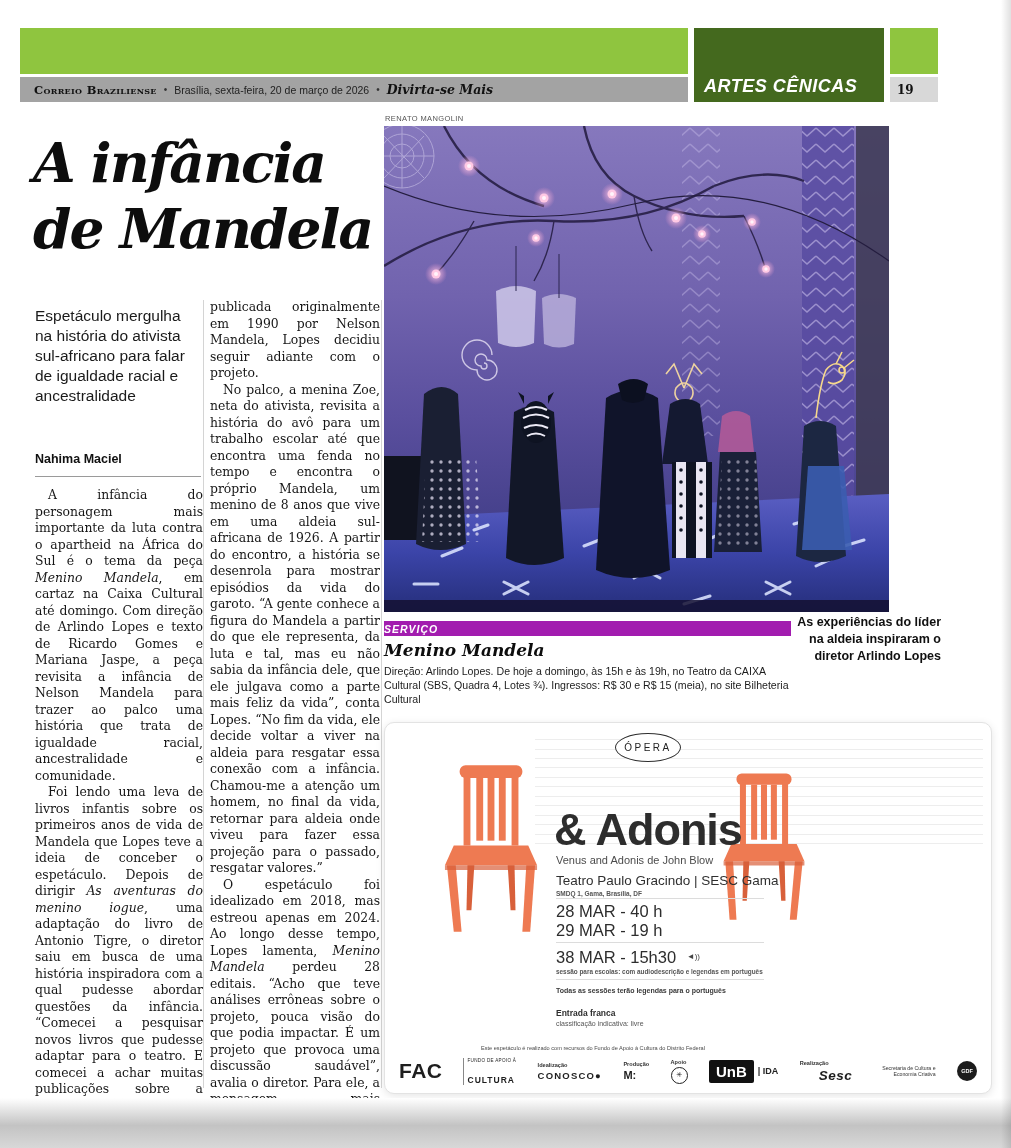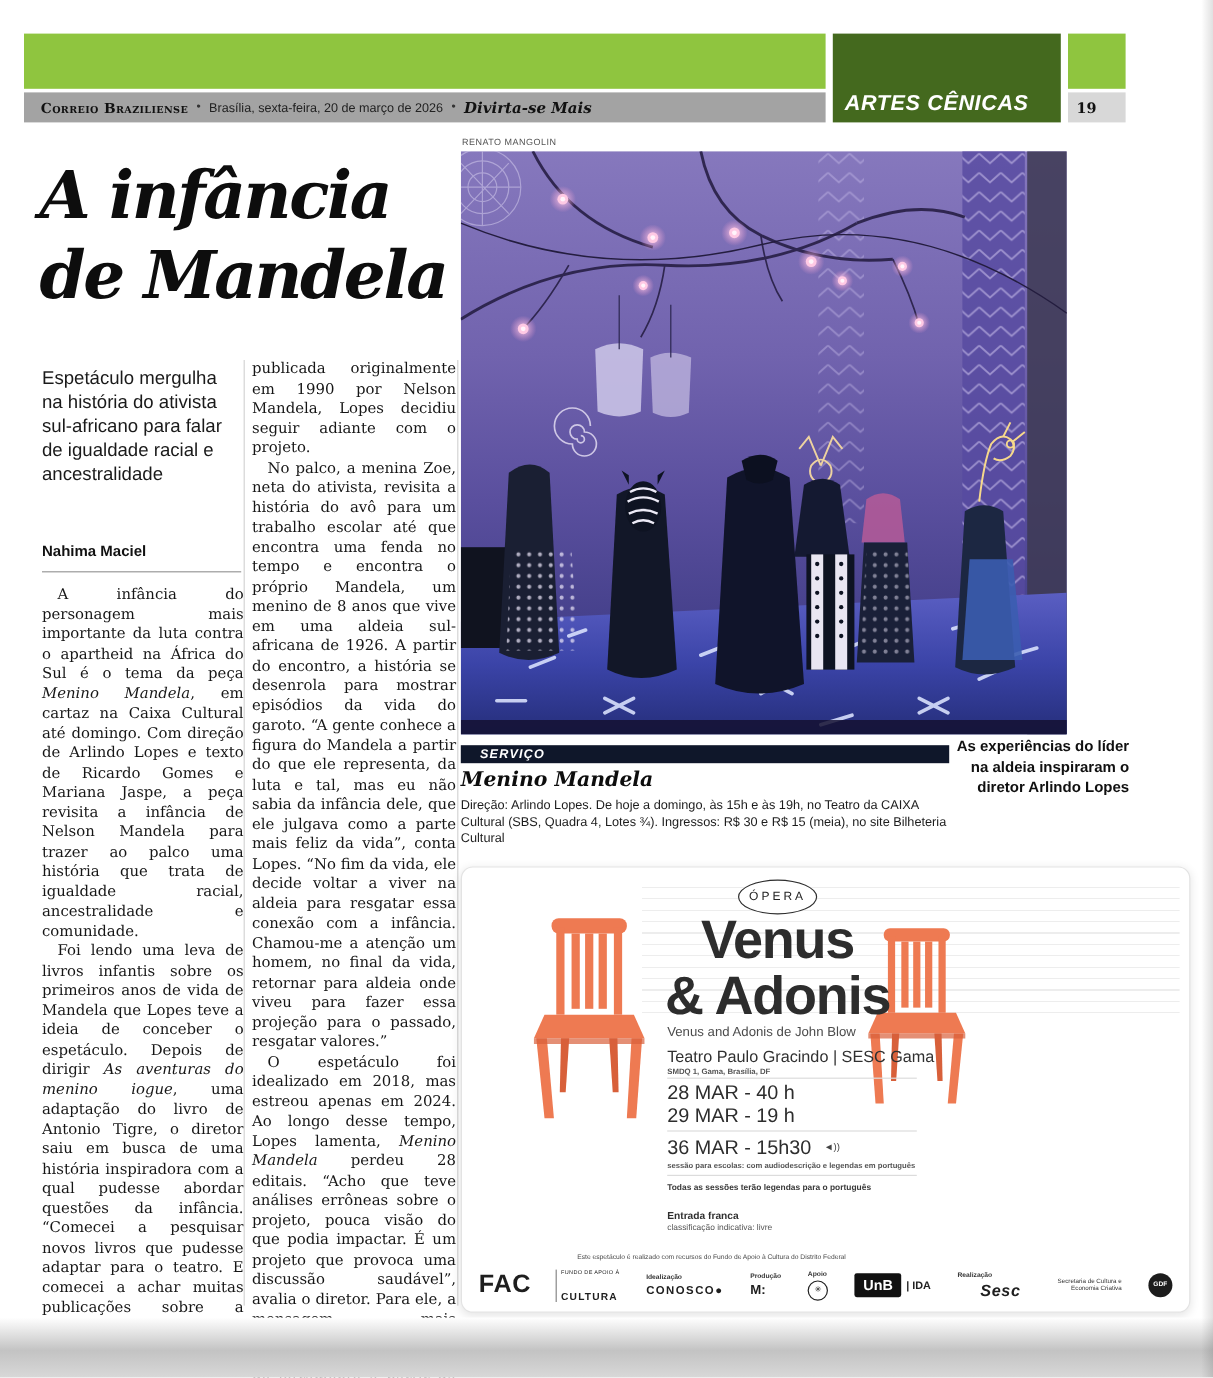--- a/index.html
+++ b/index.html
@@ -36,22 +36,22 @@
   .colrule{position:absolute;width:1px;background:#d4d4d4;}
   .rule1{left:203px;top:300px;height:788px;}
   .rule2{left:381px;top:300px;height:788px;}
   
   .photo-credit{position:absolute;left:385px;top:114px;font-size:7.5px;letter-spacing:.4px;color:#555;}
   .photo{position:absolute;left:384px;top:126px;width:505px;height:486px;}
   .photo svg{display:block;width:100%;height:100%;}
   .caption{position:absolute;left:793px;top:614px;width:148px;text-align:right;
         font-weight:bold;font-size:12.5px;line-height:17px;color:#101010;}
   
-  .service-bar{position:absolute;left:384px;top:621px;width:407px;height:15px;background:#0f172a;
-        display:flex;align-items:center;padding-left:16px;box-sizing:border-box;}
+  .service-bar{position:absolute;left:384px;top:621px;width:407px;height:15px;background:#a21caf;
+        display:flex;align-items:center;padding-left:0;box-sizing:border-box;}
   .service-bar span{color:#fff;font-weight:bold;font-style:italic;font-size:10.5px;letter-spacing:1px;}
   .service-title{position:absolute;left:384px;top:640px;font-family:"DejaVu Serif",serif;
         font-weight:bold;font-style:italic;font-size:17px;color:#0d0d0d;}
   .service-text{position:absolute;left:384px;top:664px;width:407px;font-size:10.6px;line-height:14px;color:#1c1c1c;}
   
   .ad{position:absolute;left:384px;top:722px;width:606px;height:370px;background:#fff;
         border:1px solid #e3e3e3;border-radius:10px;box-shadow:0 2px 8px rgba(0,0,0,.10);overflow:hidden;}
   .ad .ruled{position:absolute;left:150px;top:16px;width:448px;height:114px;
         background:repeating-linear-gradient(#ededed 0 1px,transparent 1px 9.5px);}
   .ad .badge{position:absolute;left:230px;top:10px;width:64px;height:27px;border:1.6px solid #2e2e2e;
@@ -82,21 +82,21 @@
   .fac-wrap{display:flex;align-items:center;gap:20px;}
   .fac-main{font-size:21px;font-weight:bold;letter-spacing:.5px;}
   .fac-sub{display:flex;flex-direction:column;border-left:1px solid #888;padding-left:4px;}
   .fac-sub1{font-size:4.6px;letter-spacing:.3px;}
   .fac-sub2{font-size:8.5px;font-weight:bold;letter-spacing:1px;margin-top:12px;}
   .conosco{font-size:9.5px;font-weight:bold;letter-spacing:1.2px;}
   .mlogo{font-size:11px;font-weight:bold;}
   .apoio-circ{width:15px;height:15px;border:1.6px solid #222;border-radius:50%;
         display:flex;align-items:center;justify-content:center;font-size:7px;}
   .unb-wrap{display:flex;align-items:center;gap:4px;}
-  .unb-box{background:#111;color:#fff;font-size:12px;font-weight:bold;padding:3px 7px;border-radius:2px;}
+  .unb-box{background:#111;color:#fff;font-size:15px;font-weight:bold;padding:3px 7px;border-radius:2px;}
   .ida{font-size:9px;font-weight:bold;color:#222;}
   .sesc{font-size:13.5px;font-weight:bold;font-style:italic;letter-spacing:.5px;margin-left:19px;}
   .secretaria{width:62px;font-size:5.2px;text-align:right;line-height:6.5px;color:#333;}
   .gdf{width:20px;height:20px;background:#1c1c1c;border-radius:50%;color:#fff;
         display:flex;align-items:center;justify-content:center;font-size:5.5px;font-weight:bold;}
   
   .bottom-band{position:absolute;left:0;top:1098px;width:1011px;height:50px;
         background:linear-gradient(#ffffff 0,#c3c3c3 55%,#d8d8d8 100%);}
   .right-edge{position:absolute;left:1001px;top:0;width:10px;height:1148px;
         background:linear-gradient(90deg,rgba(0,0,0,0) 0,rgba(0,0,0,.12) 100%);}
@@ -338,34 +338,34 @@
         <path d="M12 84 H88 L97 104 H3 Z"></path>
         <path d="M5 104 L14 104 L20 172 L12 172 Z"></path>
           <path d="M86 104 L95 104 L90 172 L82 172 Z"></path>
       </g>
       <path d="M26 104 L33 104 L30 150 L25 150 Z" fill="#d8603a"></path>
       <path d="M67 104 L74 104 L75 150 L70 150 Z" fill="#d8603a"></path>
       <path d="M3 104 H97 L97 109 H3 Z" fill="#d8603a" opacity="0.7"></path>
     </svg>
 
     <div class="title">
-      <span>Venus</span><br>
+      <br>
       <span>&amp; Adonis</span>
     </div>
     <div class="subtitle">Venus and Adonis de John Blow</div>
     <div class="venue">Teatro Paulo Gracindo | SESC Gama</div>
     <div class="address">SMDQ 1, Gama, Brasília, DF</div>
     <div class="div d-a"></div>
     <div class="dates">
       <span>28 MAR - 40 h</span><br>
       <span>29 MAR - 19 h</span>
     </div>
     <div class="div d-b"></div>
     <div class="date3">
-      <span>36 MAR - 15h30</span>
+      <span>38 MAR - 15h30</span>
       <span class="acc">◄))</span>
     </div>
     <div class="date3-note">sessão para escolas: com audiodescrição e legendas em português</div>
     <div class="div d-c"></div>
     <div class="subs-note">Todas as sessões terão legendas para o português</div>
     <div class="admission">Entrada franca</div>
     <div class="rating">classificação indicativa: livre</div>
     <div class="funding">Este espetáculo é realizado com recursos do Fundo de Apoio à Cultura do Distrito Federal</div>
 
     <div class="logos">

